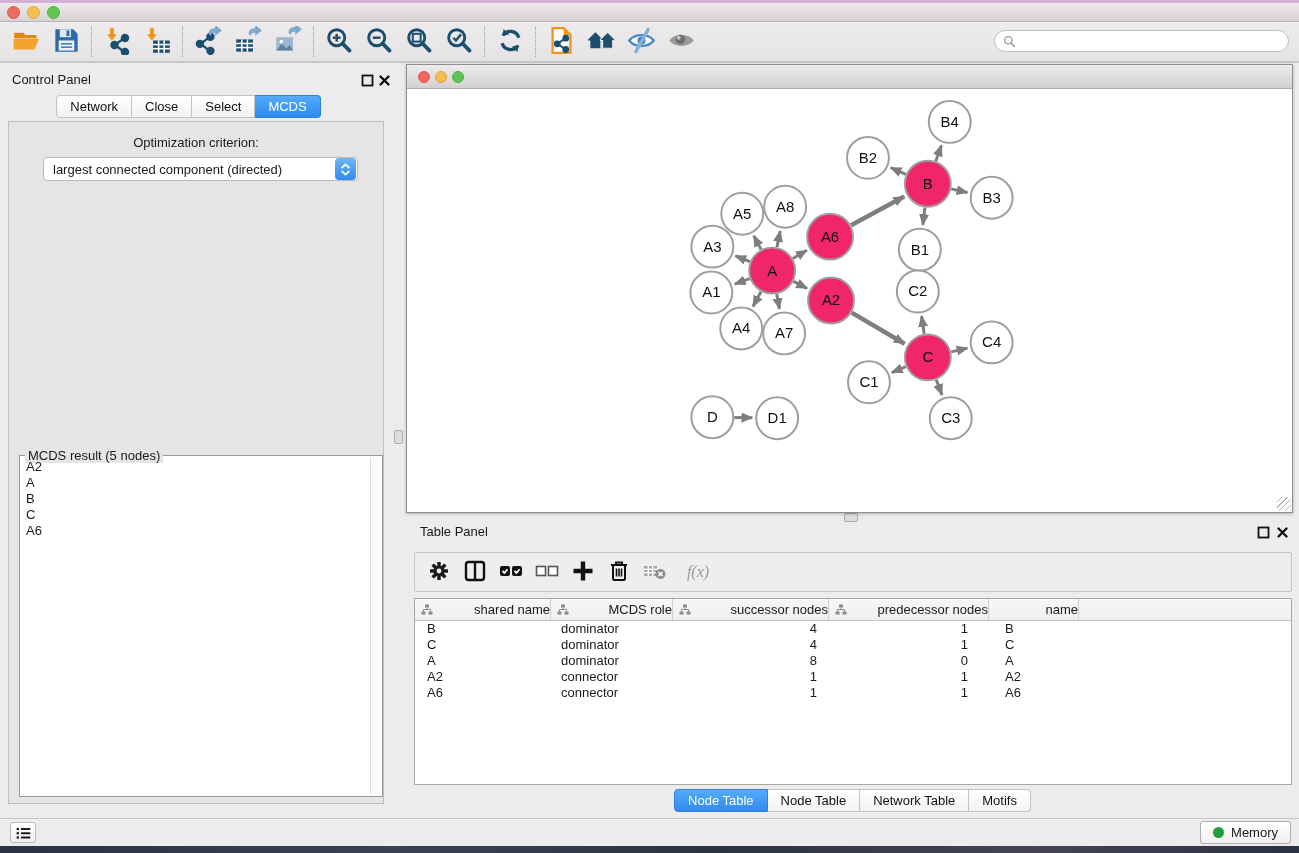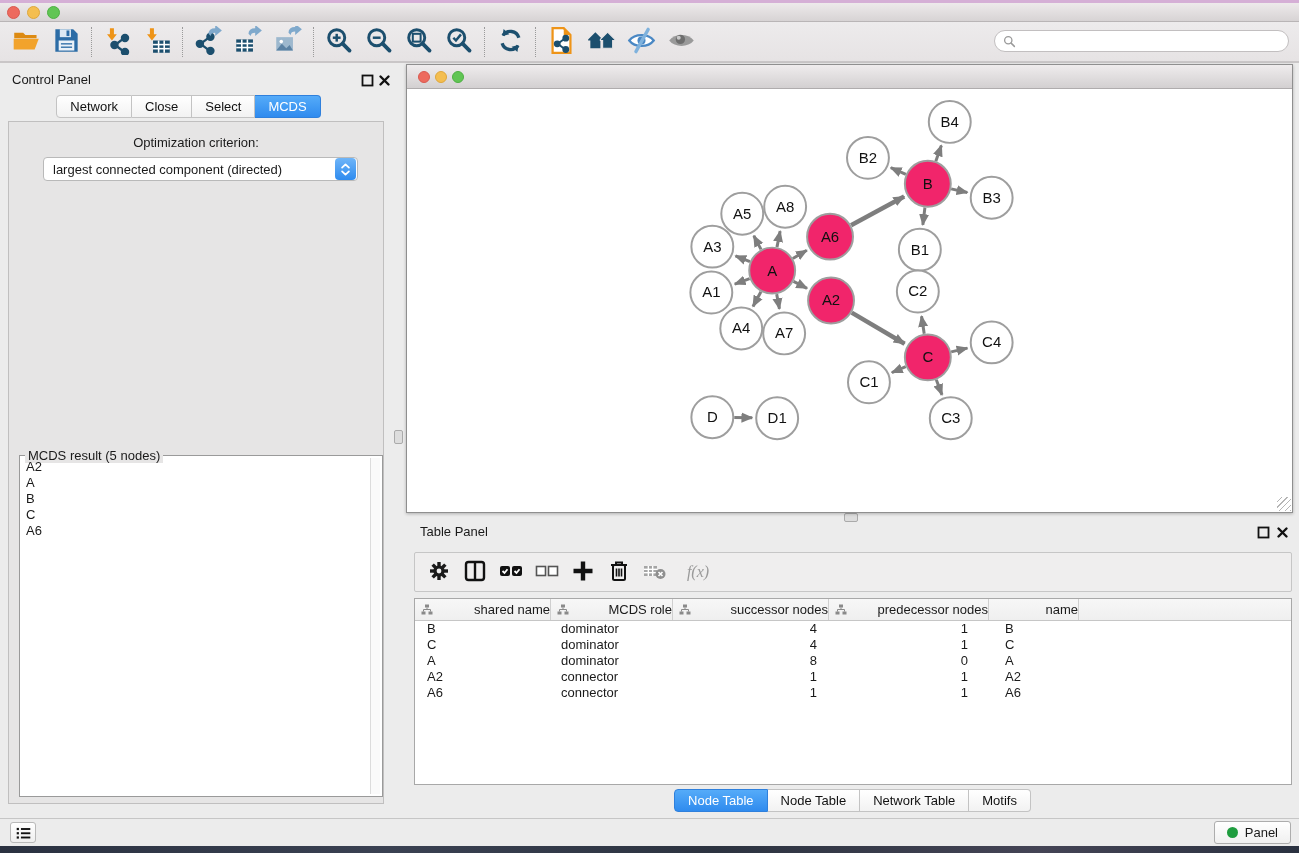--- a/index.html
+++ b/index.html
@@ -663,17 +663,17 @@
             <rect x="7" y="2.2" width="11" height="2.2"></rect>
           <rect x="2" y="7" width="2.6" height="2.6"></rect>
             <rect x="7" y="7.2" width="11" height="2.2"></rect>
           <rect x="2" y="12" width="2.6" height="2.6"></rect>
             <rect x="7" y="12.2" width="11" height="2.2"></rect>
         </g>
       </svg>
     </div>
     <div class="memory-btn">
       <div class="memory-dot" style="background: rgb(31, 157, 63);"></div>
-      <span>Panel</span>
+      <span>Memory</span>
     </div>
   </div>
   <div id="desktop-strip"></div>
 </div>
 
 </body></html>

